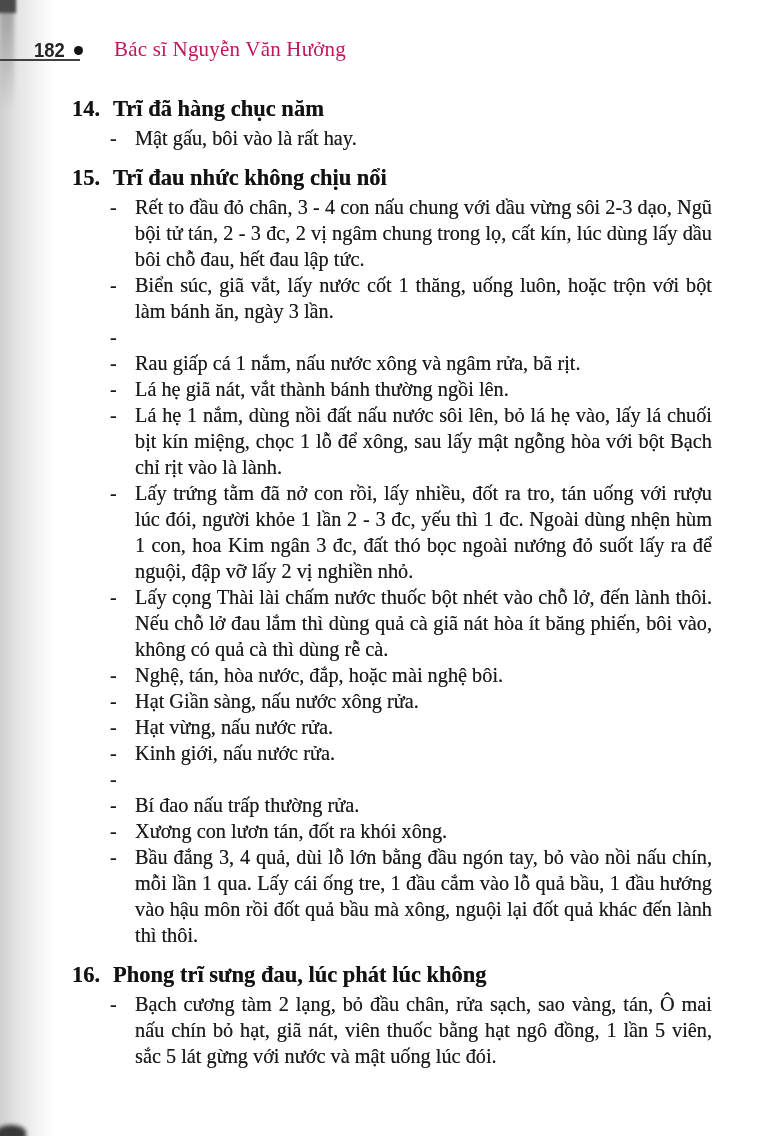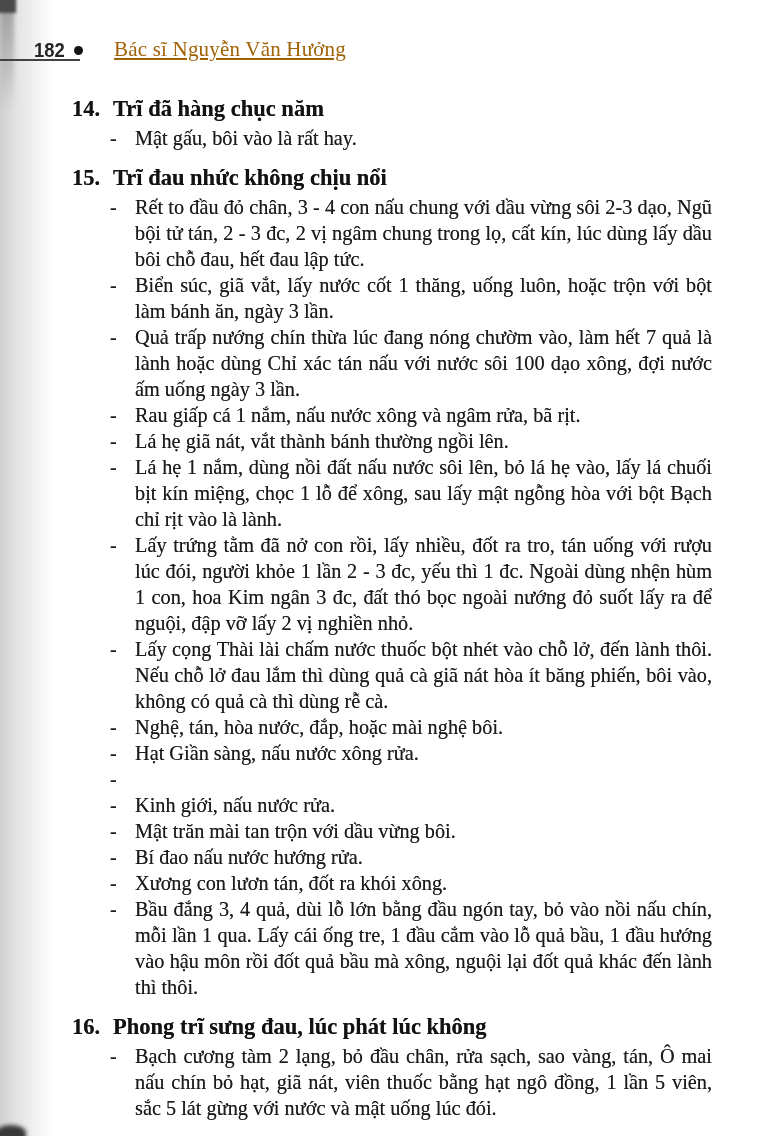--- a/index.html
+++ b/index.html
@@ -53,23 +53,22 @@
     position: absolute; left: 74px; top: 46px;
     width: 9px; height: 9px; border-radius: 50%;
     background: #141414;
   }
   .header-rule {
     position: absolute; left: 0; top: 59px;
     width: 80px; height: 2px; background: #414141;
   }
   .author {
     position: absolute; left: 114px; top: 37px;
-    font-size: 21px; color: #a16207;
+    font-size: 21px; color: #be185d;
     letter-spacing: 0.2px;
-    text-decoration: underline;
   }
 
   
   .content {
     position: absolute; top: 82px; left: 0;
     width: 712px;
     filter: blur(0.2px);
   }
   .content * { text-shadow: 0 0 0.5px rgba(25,25,25,0.65); }
 
@@ -122,21 +121,20 @@
     <div class="item">
       <span class="dash">-</span>
       <p class="item-text">Rết to đầu đỏ chân, 3 - 4 con nấu chung với dầu vừng sôi 2-3 dạo, Ngũ bội tử tán, 2 - 3 đc, 2 vị ngâm chung trong lọ, cất kín, lúc dùng lấy dầu bôi chỗ đau, hết đau lập tức.</p>
     </div>
     <div class="item">
       <span class="dash">-</span>
       <p class="item-text">Biển súc, giã vắt, lấy nước cốt 1 thăng, uống luôn, hoặc trộn với bột làm bánh ăn, ngày 3 lần.</p>
     </div>
     <div class="item">
       <span class="dash">-</span>
-      <p class="item-text">Quả trấp nướng chín thừa lúc đang nóng chườm vào, làm hết 7 quả là lành hoặc dùng Chỉ xác tán nấu với nước sôi 100 dạo xông, đợi nước ấm uống ngày 3 lần.</p>
     </div>
     <div class="item">
       <span class="dash">-</span>
       <p class="item-text">Rau giấp cá 1 nắm, nấu nước xông và ngâm rửa, bã rịt.</p>
     </div>
     <div class="item">
       <span class="dash">-</span>
       <p class="item-text">Lá hẹ giã nát, vắt thành bánh thường ngồi lên.</p>
     </div>
     <div class="item">
@@ -154,32 +152,32 @@
     <div class="item">
       <span class="dash">-</span>
       <p class="item-text">Nghệ, tán, hòa nước, đắp, hoặc mài nghệ bôi.</p>
     </div>
     <div class="item">
       <span class="dash">-</span>
       <p class="item-text">Hạt Giần sàng, nấu nước xông rửa.</p>
     </div>
     <div class="item">
       <span class="dash">-</span>
+      <p class="item-text">Hạt vừng, nấu nước rửa.</p>
     </div>
     <div class="item">
       <span class="dash">-</span>
       <p class="item-text">Kinh giới, nấu nước rửa.</p>
     </div>
     <div class="item">
       <span class="dash">-</span>
-      <p class="item-text">Mật trăn mài tan trộn với dầu vừng bôi.</p>
     </div>
     <div class="item">
       <span class="dash">-</span>
-      <p class="item-text">Bí đao nấu nước hướng rửa.</p>
+      <p class="item-text">Bí đao nấu trấp thường rửa.</p>
     </div>
     <div class="item">
       <span class="dash">-</span>
       <p class="item-text">Xương con lươn tán, đốt ra khói xông.</p>
     </div>
     <div class="item">
       <span class="dash">-</span>
       <p class="item-text">Bầu đắng 3, 4 quả, dùi lỗ lớn bằng đầu ngón tay, bỏ vào nồi nấu chín, mỗi lần 1 qua. Lấy cái ống tre, 1 đầu cắm vào lỗ quả bầu, 1 đầu hướng vào hậu môn rồi đốt quả bầu mà xông, nguội lại đốt quả khác đến lành thì thôi.</p>
     </div>
     <div class="sec-heading"><span class="sec-num">16.</span><span class="sec-title">Phong trĩ sưng đau, lúc phát lúc không</span></div>

